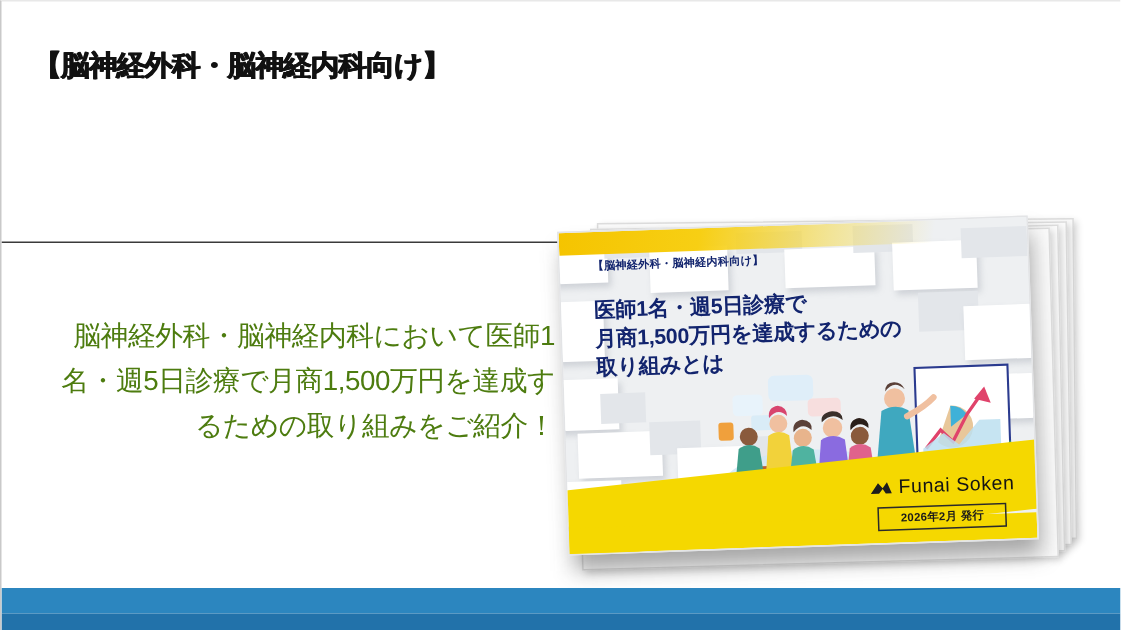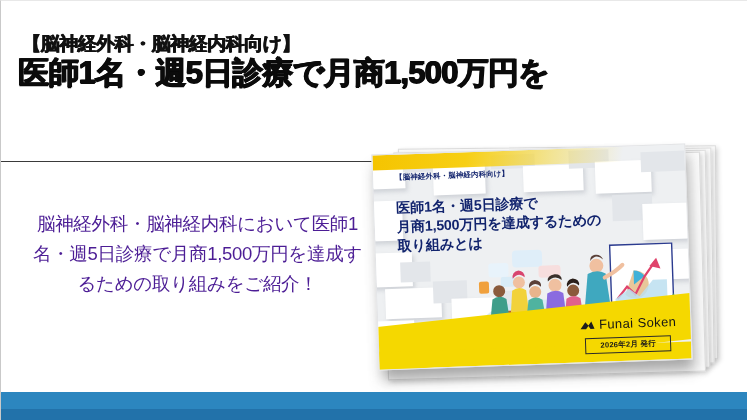--- a/index.html
+++ b/index.html
@@ -66,22 +66,22 @@
 
   
   .desc {
     position: absolute;
     left: 24px;
     top: 208px;
     width: 345px;
     font-size: 18.5px;
     line-height: 1.62;
     letter-spacing: -0.3px;
-    color: #4c1d95;
-    text-align: center;
+    color: #4d7c0f;
+    text-align: right;
   }
 
   
   .brochure-wrap {
     position: absolute;
     left: 372px;
     top: 138px;
     width: 360px;
     height: 250px;
   }
@@ -221,21 +221,20 @@
   .bb-bot { position: absolute; left: 0; top: 17px; width: 100%; height: 11px; background: #2272aa; }
 </style>
 </head>
 <body>
 
 <div class="page">
 
   <div class="header-zone">
     <div class="eyebrow">【脳神経外科・脳神経内科向け】</div>
     <div class="headline">
-      <span class="hl-line">医師1名・週5日診療で月商1,500万円を</span>
     </div>
   </div>
 
   <div class="divider"></div>
 
   <div class="desc">脳神経外科・脳神経内科において医師1名・週5日診療で月商1,500万円を達成するための取り組みをご紹介！</div>
 
   <div class="brochure-wrap">
 
     <div class="stack-pg p1"></div>

